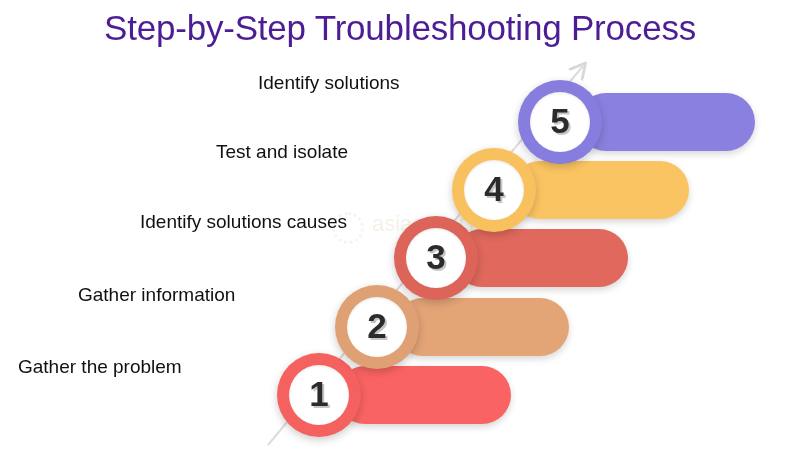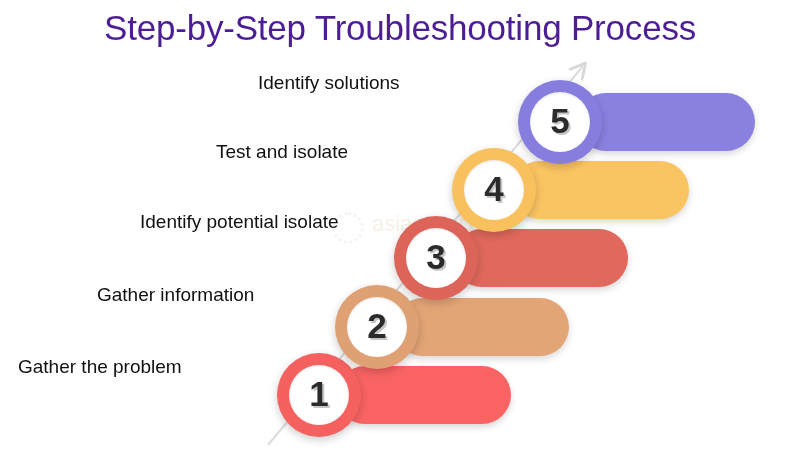--- a/index.html
+++ b/index.html
@@ -148,30 +148,30 @@
       <div class="step">
         <div class="step-label" style="left: 18px; top: 356px;">Gather the problem</div>
         <div class="step-bar" style="left: 336px; top: 366px; width: 175px; background: rgb(250, 99, 99);"></div>
         <div class="step-ring" style="left: 277px; top: 353px; background: rgb(244, 97, 95);">
           <div class="step-disc">
             <div class="step-num">1</div>
           </div>
         </div>
       </div>
       <div class="step">
-        <div class="step-label" style="left: 97px; top: 284px; text-align: center;">Gather information</div>
+        <div class="step-label" style="left: 78px; top: 284px; text-align: center;">Gather information</div>
         <div class="step-bar" style="left: 394px; top: 298px; width: 175px; background: rgb(227, 164, 118);"></div>
         <div class="step-ring" style="left: 335px; top: 285px; background: rgb(223, 161, 115);">
           <div class="step-disc">
             <div class="step-num">2</div>
           </div>
         </div>
       </div>
       <div class="step">
-        <div class="step-label" style="left: 140px; top: 211px;">Identify potential isolate</div>
+        <div class="step-label" style="left: 140px; top: 211px;">Identify solutions causes</div>
         <div class="step-bar" style="left: 453px; top: 229px; width: 175px; background: rgb(224, 104, 92);"></div>
         <div class="step-ring" style="left: 394px; top: 216px; background: rgb(221, 100, 89);">
           <div class="step-disc">
             <div class="step-num">3</div>
           </div>
         </div>
       </div>
       <div class="step">
         <div class="step-label" style="left: 216px; top: 141px;">Test and isolate</div>
         <div class="step-bar" style="left: 511px; top: 161px; width: 178px; background: rgb(251, 196, 98);"></div>

